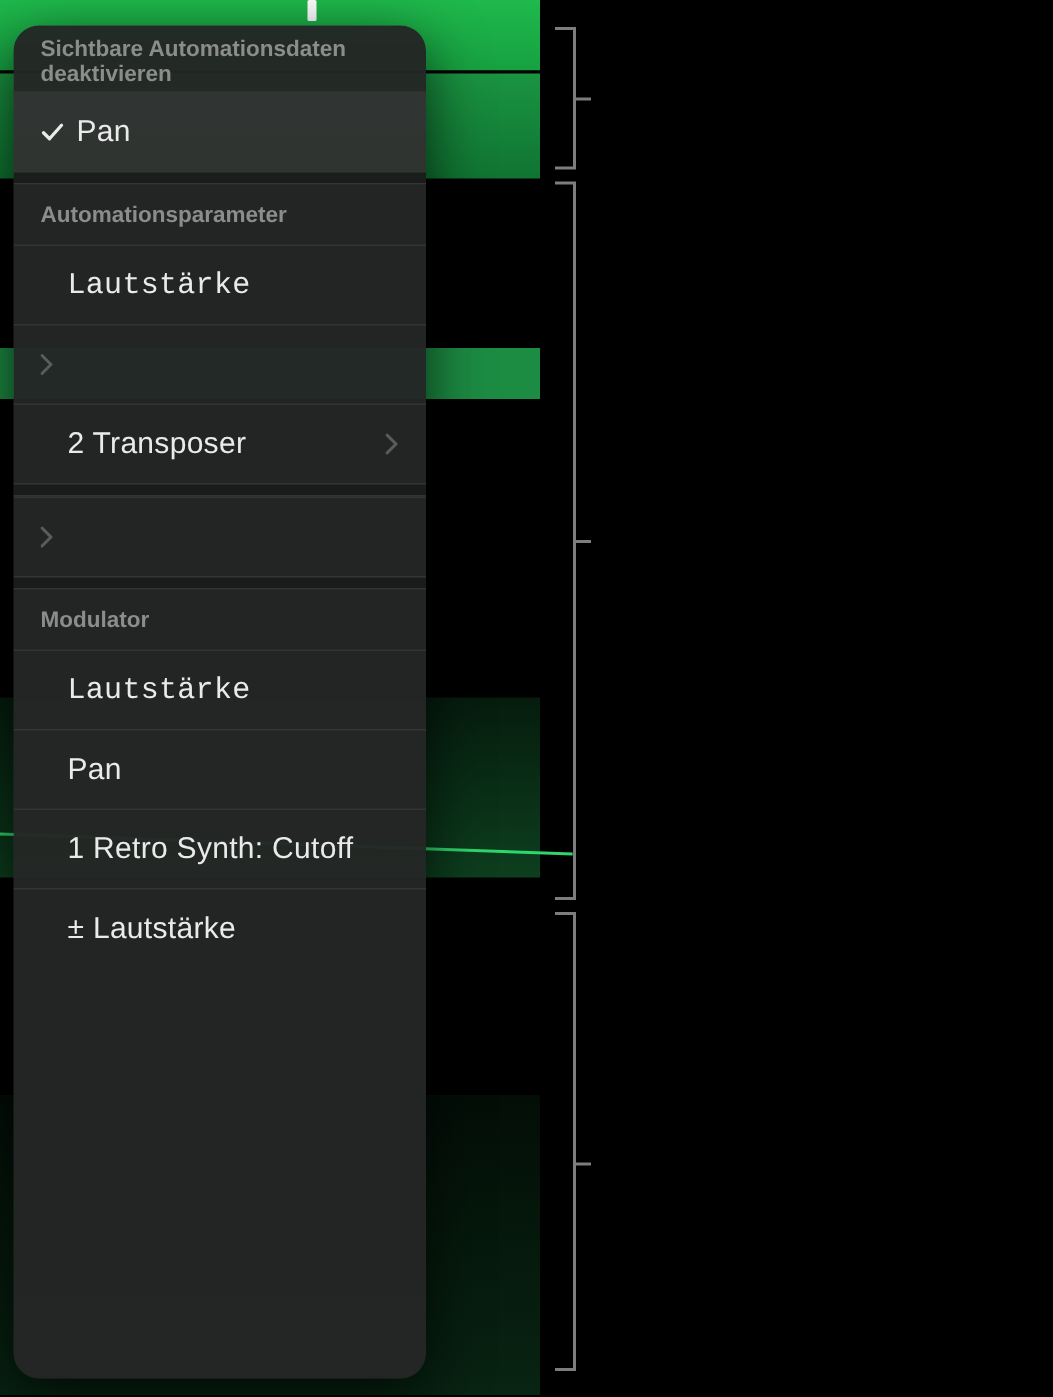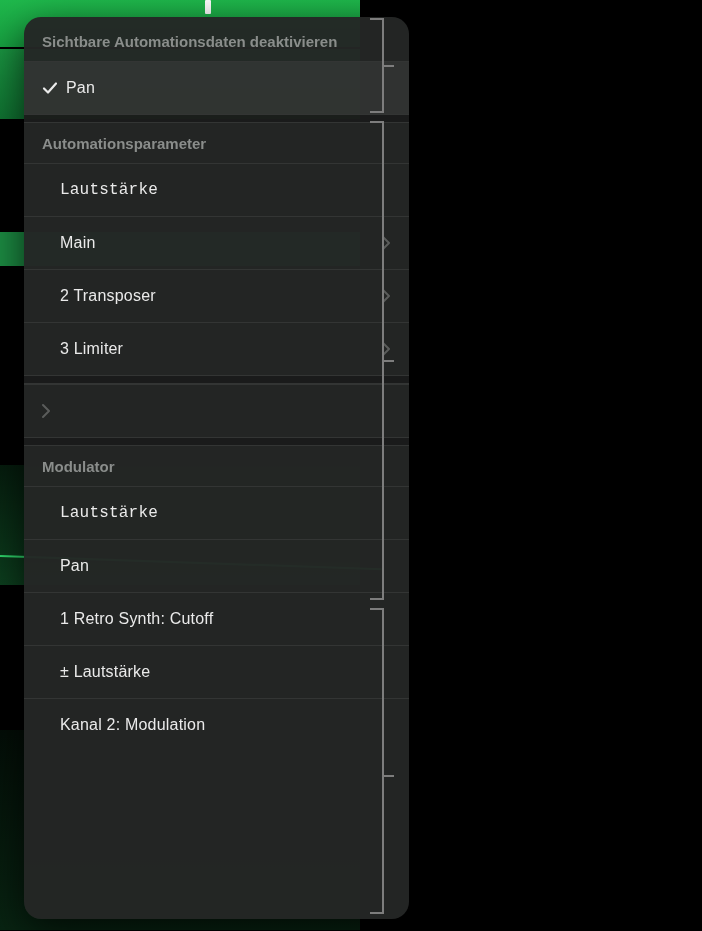--- a/index.html
+++ b/index.html
@@ -77,23 +77,23 @@
     left: 0;
     top: 555px;
     width: 382px;
     height: 2px;
     background: #2fd66b;
     transform: rotate(2deg);
     transform-origin: left center;
   }
   .popup {
     position: absolute;
-    left: 24px;
+    left: 9px;
     top: 17px;
-    width: 385px;
+    width: 275px;
     height: 902px;
     background: rgba(36,38,37,0.97);
     border-radius: 17px;
     box-shadow: 0 12px 40px rgba(0,0,0,0.7);
     overflow: hidden;
   }
   .popup .section-header {
     padding: 0 18px;
     height: 40px;
     display: flex;
@@ -120,21 +120,21 @@
   .popup .item .check {
     width: 24px;
     flex: 0 0 24px;
     display: flex;
     align-items: center;
     justify-content: flex-start;
     color: #eaeaea;
   }
   .popup .item .label {
     flex: 1;
-    font-size: 16px;
+    font-size: 20px;
     font-weight: 400;
     color: #eaeaea;
     letter-spacing: 0.2px;
   }
   .popup .item .chevron {
     color: #5a5c5b;
     font-size: 18px;
     display: flex;
     align-items: center;
   }
@@ -216,74 +216,62 @@
   <div class="group-divider"></div>
 
   <div class="section-header">
     <span>Automationsparameter</span>
   </div>
 
   <div class="item first-in-sec indented">
     <span class="label">Lautstärke</span>
   </div>
   <div class="item indented">
-    <span class="label">Main</span>
     <span class="chevron">
       <svg width="9" height="16" viewBox="0 0 9 16">
           <path d="M1 2 L7 8 L1 14" stroke="#5a5c5b" stroke-width="2" fill="none" stroke-linecap="round" stroke-linejoin="round"></path>
         </svg>
     </span>
   </div>
   <div class="item indented">
     <span class="label">2 Transposer</span>
     <span class="chevron">
       <svg width="9" height="16" viewBox="0 0 9 16">
           <path d="M1 2 L7 8 L1 14" stroke="#5a5c5b" stroke-width="2" fill="none" stroke-linecap="round" stroke-linejoin="round"></path>
         </svg>
     </span>
   </div>
-  <div class="item indented">
-    <span class="label">3 Limiter</span>
+
+  <div class="group-divider"></div>
+
+  <div class="item indented">
     <span class="chevron">
       <svg width="9" height="16" viewBox="0 0 9 16">
           <path d="M1 2 L7 8 L1 14" stroke="#5a5c5b" stroke-width="2" fill="none" stroke-linecap="round" stroke-linejoin="round"></path>
         </svg>
     </span>
   </div>
 
   <div class="group-divider"></div>
 
-  <div class="item indented">
-    <span class="chevron">
-      <svg width="9" height="16" viewBox="0 0 9 16">
-          <path d="M1 2 L7 8 L1 14" stroke="#5a5c5b" stroke-width="2" fill="none" stroke-linecap="round" stroke-linejoin="round"></path>
-        </svg>
-    </span>
-  </div>
-
-  <div class="group-divider"></div>
-
   <div class="section-header">
     <span>Modulator</span>
   </div>
 
   <div class="item first-in-sec indented">
     <span class="label">Lautstärke</span>
   </div>
   <div class="item indented">
     <span class="label">Pan</span>
   </div>
   <div class="item indented">
     <span class="label">1 Retro Synth: Cutoff</span>
   </div>
   <div class="item indented">
     <span class="label">± Lautstärke</span>
-  </div>
-  <div class="item indented">
-    <span class="label">Kanal 2: Modulation</span>
   </div>
 
 </div>
 
 <div class="brackets">
   <div class="bracket b1">
       <div class="tick"></div>
     </div>
   <div class="bracket b2">
       <div class="tick"></div>

